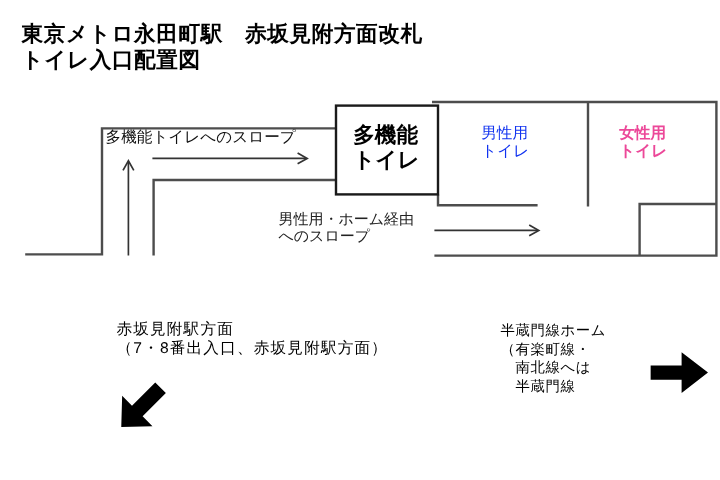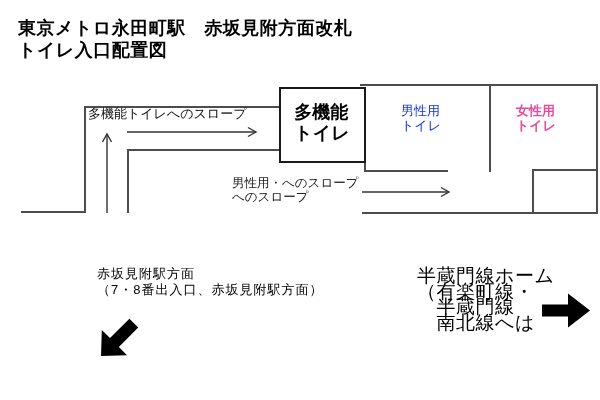--- a/index.html
+++ b/index.html
@@ -12,21 +12,21 @@
   .diagram-svg{position:absolute;left:0;top:0;}
   .lbl-slope1{left:88px;top:106px;font-size:13px;line-height:16px;color:#111;}
   .lbl-multi{left:322px;top:102px;transform:translateX(-50%);font-size:18px;font-weight:bold;
              line-height:21px;color:#000;}
   .lbl-mens{left:421px;top:103px;transform:translateX(-50%);font-size:13px;font-weight:normal;
             line-height:15px;color:#1133f0;}
   .lbl-womens{left:536px;top:103px;transform:translateX(-50%);font-size:13px;font-weight:bold;
               line-height:15px;text-align:left;color:#ec4899;}
   .lbl-slope2{left:232px;top:176px;font-size:12.5px;line-height:14px;color:#222;}
   .lbl-gate{left:97px;top:266px;font-size:13px;line-height:16px;letter-spacing:1px;color:#000;}
-  .lbl-platform{left:417px;top:268px;font-size:19px;line-height:15.5px;letter-spacing:.5px;color:#000;}
+  .lbl-platform{left:417px;top:268px;font-size:12px;line-height:15.5px;letter-spacing:.5px;color:#000;}
   .arrow-sw{left:100px;top:318px;}
   .arrow-e{left:542px;top:293px;}
 </style>
 </head>
 <body>
 
 <div class="canvas">
 
   <div class="abs title">
     <div>東京メトロ永田町駅　赤坂見附方面改札</div>
@@ -72,35 +72,35 @@
     <div>男性用</div>
     <div>トイレ</div>
   </div>
 
   <div class="abs lbl-womens">
     <div>女性用</div>
     <div>トイレ</div>
   </div>
 
   <div class="abs lbl-slope2">
-    <div>男性用・へのスロープ</div>
+    <div>男性用・ホーム経由</div>
     <div>へのスロープ</div>
   </div>
 
   <div class="abs lbl-gate">
     <div>赤坂見附駅方面</div>
     <div>（7・8番出入口、赤坂見附駅方面）</div>
   </div>
   <svg class="abs arrow-sw" width="40" height="40" viewBox="0 0 38 38">
     <polygon fill="#000000" points="1,36 25.7,35.3 17.9,27.5 36.3,9.1 27.9,0.7 9.5,19.1 1.7,11.3"></polygon>
   </svg>
 
   <div class="abs lbl-platform">
     <div>半蔵門線ホーム</div>
     <div>（有楽町線・</div>
+    <div>　南北線へは</div>
     <div>　半蔵門線</div>
-    <div>　南北線へは</div>
   </div>
   <svg class="abs arrow-e" width="48" height="35" viewBox="0 0 48 34">
     <polygon fill="#000000" points="0,11 26,11 26,0 48,17 26,34 26,23 0,23"></polygon>
   </svg>
 
 </div>
 
 </body></html>

